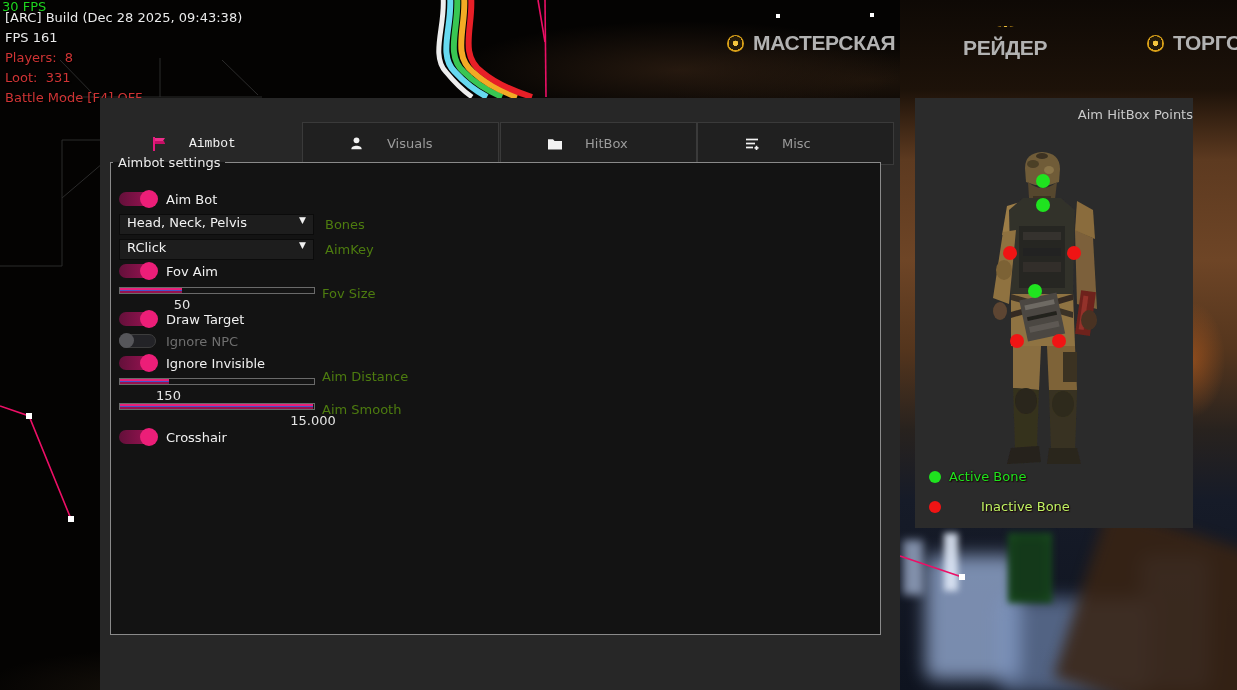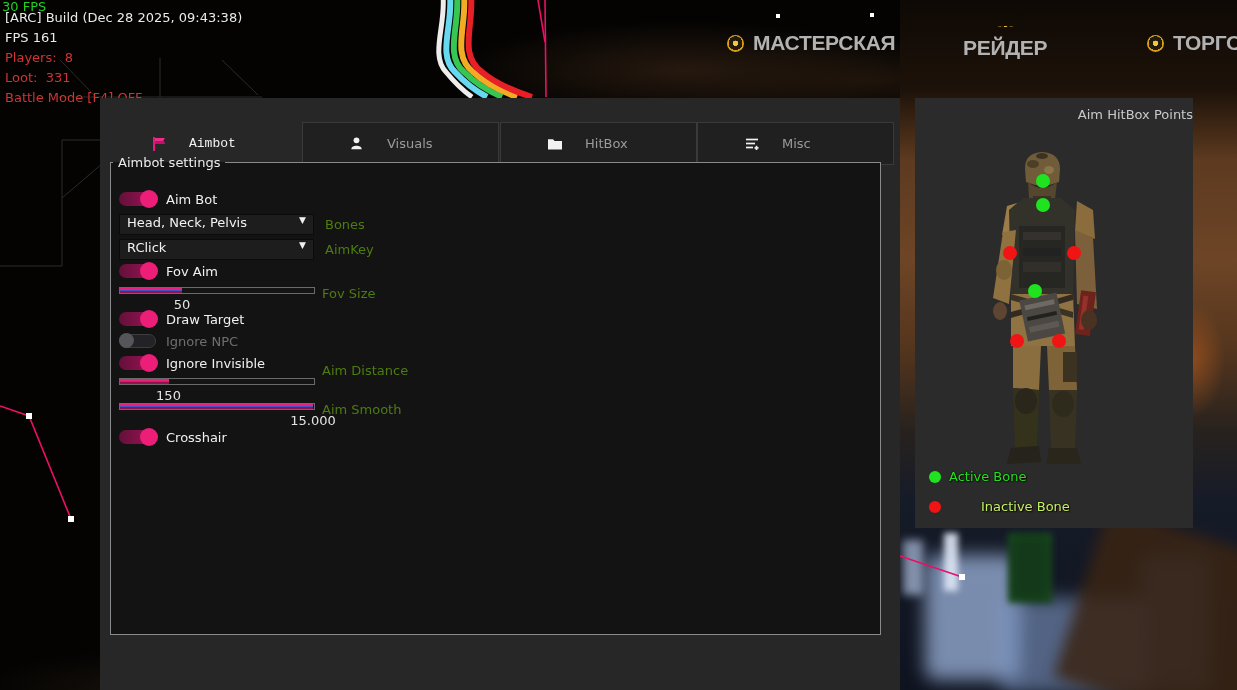--- a/index.html
+++ b/index.html
@@ -267,21 +267,21 @@
 
         <div class="toggle-row" style="top:185px">
           <span class="switch"></span>
           <span class="toggle-label">Ignore Invisible</span>
         </div>
 
         <div class="slider" style="top:208px">
           <div class="fill" style="width: 25%;"></div>
           <div class="slider-value" style="left: 25%;">150</div>
         </div>
-        <div class="side-label" style="left:211px;top:193px">Aim Distance</div>
+        <div class="side-label" style="left:211px;top:199px">Aim Distance</div>
 
         <div class="slider" style="top:233px">
           <div class="fill" style="width: 99.5%;"></div>
           <div class="slider-value" style="left: 99.5%;">15.000</div>
         </div>
         <div class="side-label" style="left:211px;top:232px">Aim Smooth</div>
 
         <div class="toggle-row" style="top:259px">
           <span class="switch"></span>
           <span class="toggle-label">Crosshair</span>

